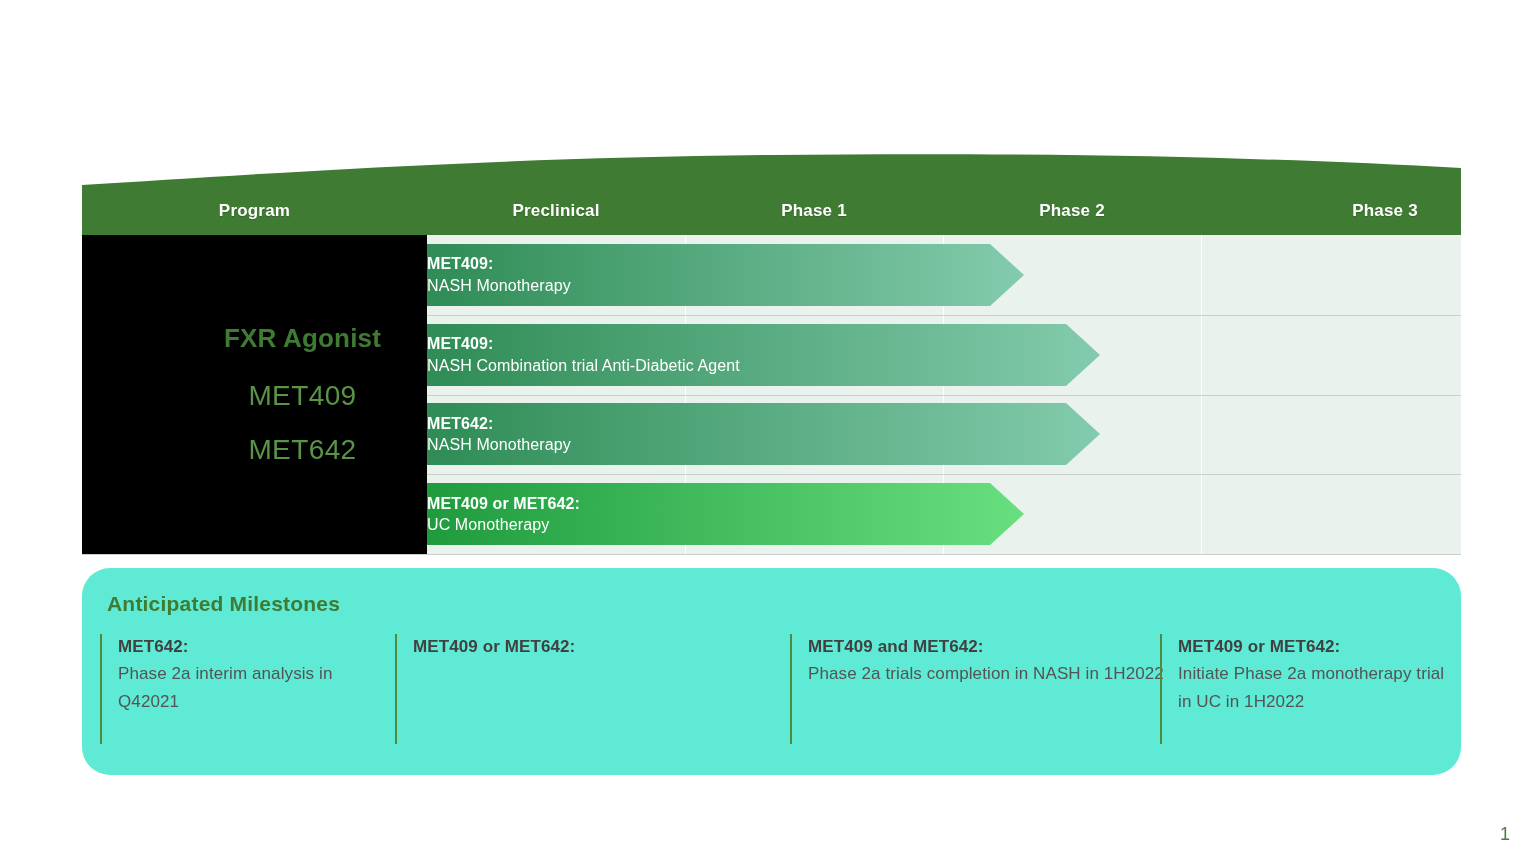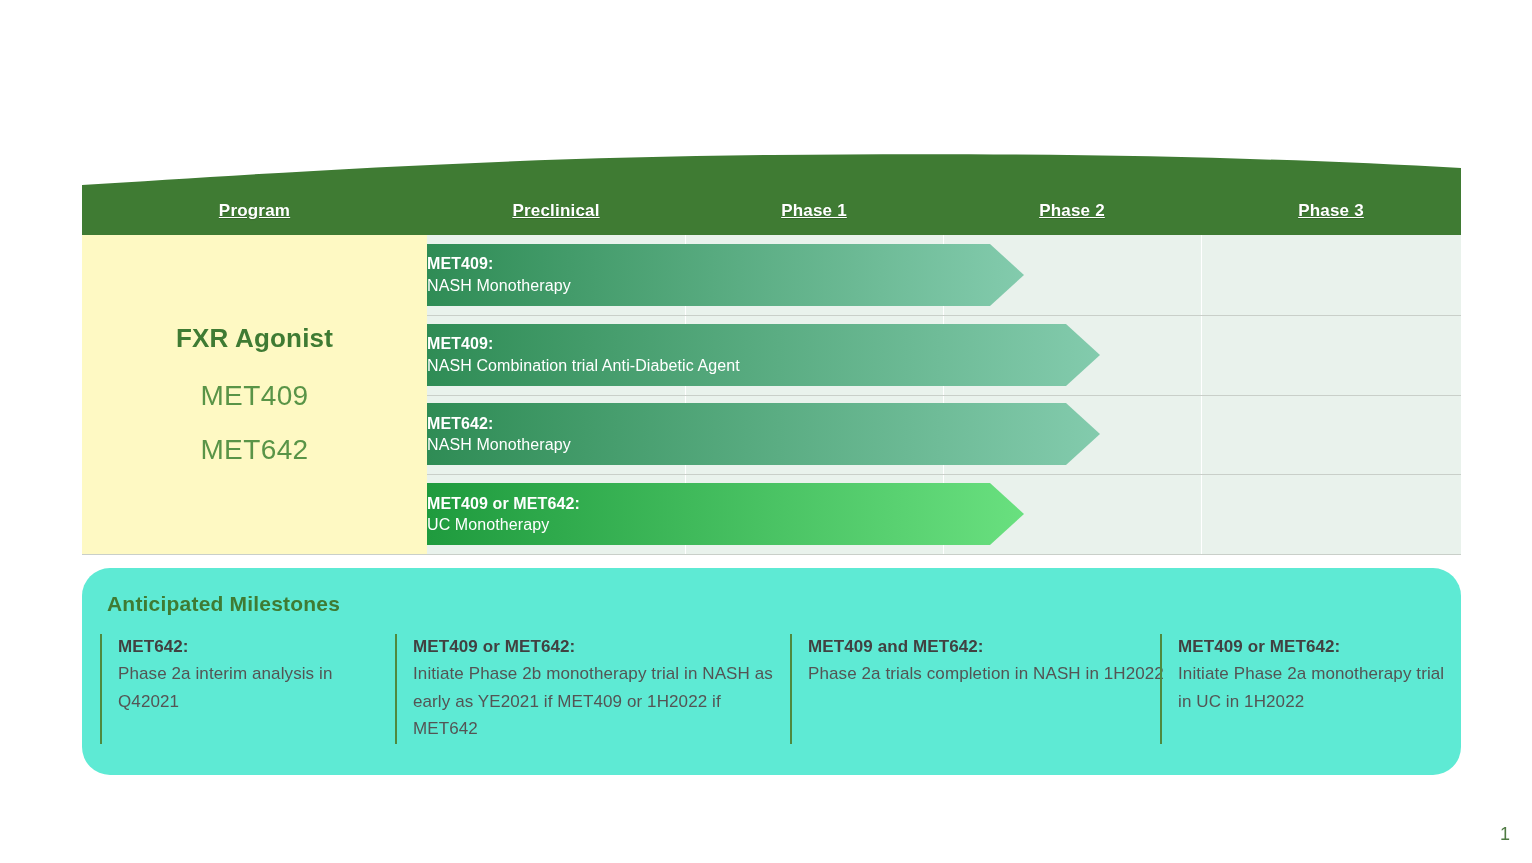--- a/index.html
+++ b/index.html
@@ -56,41 +56,41 @@
   }
   .hdr-cell {
     position: absolute;
     bottom: 14px;
     color: #ffffff;
     font-size: 17px;
     font-weight: bold;
     text-align: center;
     letter-spacing: 0.2px;
     text-shadow: 0 1px 1px rgba(0,0,0,0.18);
-    text-decoration: underline;
   }
 
   
   #table-body {
     position: absolute;
     left: 0;
     top: 83px;
     width: 1379px;
     height: 319px;
   }
   #program-col {
     position: absolute;
     left: 0; top: 0;
     width: 345px;
     height: 319px;
-    background: #fef9c3;
+    background: #000000;
     display: flex;
     flex-direction: column;
     align-items: center;
     justify-content: center;
+    padding-left: 48px;
   }
   #program-col .prog-title {
     color: #3f7b33;
     font-size: 26px;
     font-weight: bold;
     margin-bottom: 26px;
     letter-spacing: 0.2px;
   }
   #program-col .prog-code {
     color: #599447;
@@ -227,21 +227,21 @@
     <div id="header-band">
       <svg viewBox="0 0 1379 83" preserveAspectRatio="none" aria-hidden="true">
         <path d="M0,33 C180,22 400,6 690,3 C980,0 1200,6 1379,16 L1379,83 L0,83 Z" fill="#3f7b33"></path>
       </svg>
     </div>
     <div class="header-labels" id="header-labels">
         <div class="hdr-cell" style="left: 0px; width: 345px;">Program</div>
         <div class="hdr-cell" style="left: 345px; width: 258px;">Preclinical</div>
         <div class="hdr-cell" style="left: 603px; width: 258px;">Phase 1</div>
         <div class="hdr-cell" style="left: 861px; width: 258px;">Phase 2</div>
-        <div class="hdr-cell" style="left: 1119px; width: 260px;">Phase 3</div>
+        <div class="hdr-cell" style="left: 1173px; width: 260px;">Phase 3</div>
       </div>
 
     <div id="table-body">
 
       <div id="program-col">
         <div class="prog-title">FXR Agonist</div>
         <div class="prog-code">MET409</div>
         <div class="prog-code">MET642</div>
       </div>
 
@@ -313,21 +313,20 @@
 
   <div id="milestones">
     <div id="ms-title">Anticipated Milestones</div>
 
   <div class="ms-col" style="left: 18px; width: 295px;">
         <div class="ms-head">MET642:</div>
         <div class="ms-body">Phase 2a interim analysis in Q42021</div>
       </div>
       <div class="ms-col" style="left: 313px; width: 395px;">
         <div class="ms-head">MET409 or MET642:</div>
-        <div class="ms-body">Initiate Phase 2b monotherapy trial in NASH as early as YE2021 if MET409 or 1H2022 if MET642</div>
       </div>
       <div class="ms-col" style="left: 708px; width: 416px;">
         <div class="ms-head">MET409 and MET642:</div>
         <div class="ms-body">Phase 2a trials completion in NASH in 1H2022</div>
       </div>
       <div class="ms-col" style="left: 1078px; width: 290px;">
         <div class="ms-head">MET409 or MET642:</div>
         <div class="ms-body">Initiate Phase 2a monotherapy trial in UC in 1H2022</div>
       </div>
     </div>

